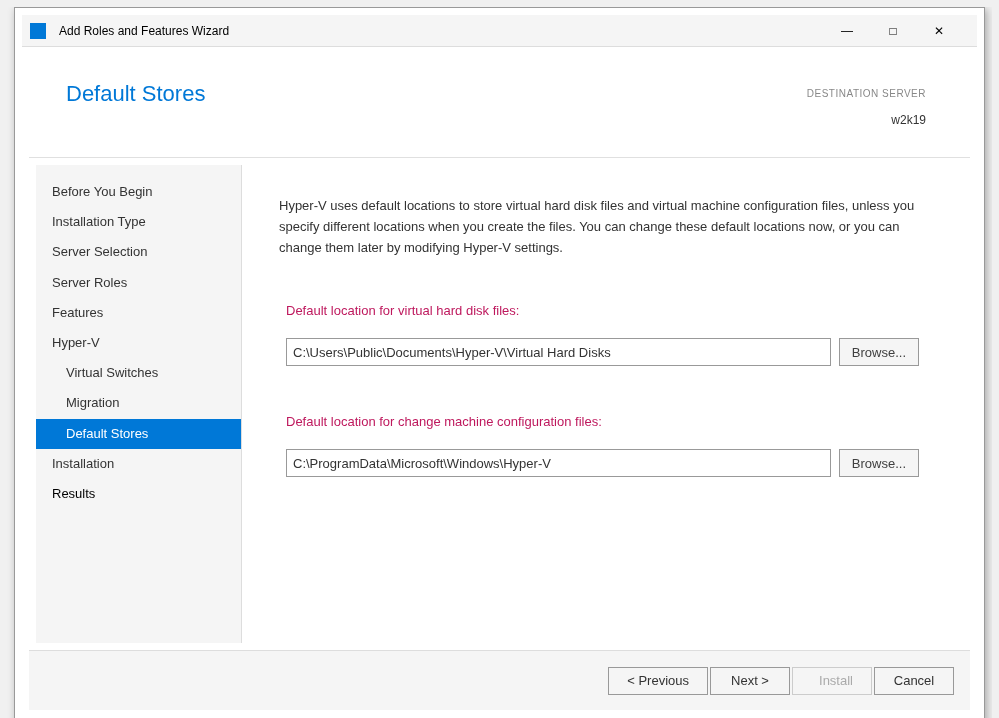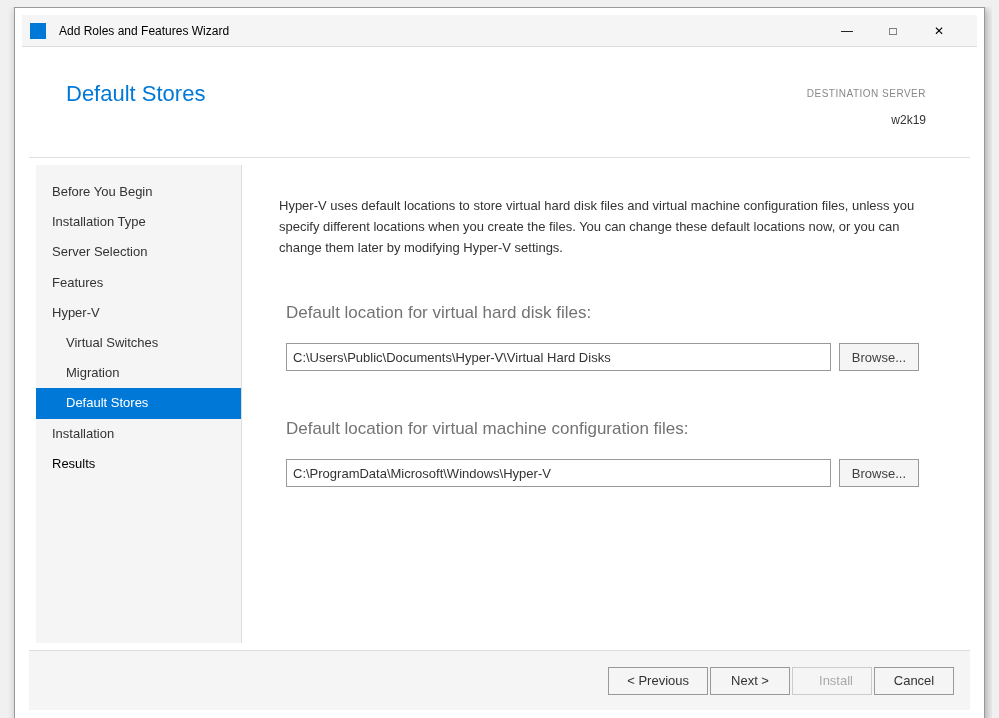--- a/index.html
+++ b/index.html
@@ -135,22 +135,22 @@
       overflow-y: auto;
     }
     .description {
       font-size: 13px;
       color: #333;
       line-height: 1.6;
       margin-bottom: 24px;
       max-width: 680px;
     }
     .field-label {
-      font-size: 17px;
-      color: #737373;
+      font-size: 13px;
+      color: #be185d;
       margin-bottom: 6px;
     }
     .field-row {
       display: flex;
       align-items: center;
       gap: 8px;
       margin-bottom: 20px;
     }
     .field-input {
       flex: 1;
@@ -230,20 +230,21 @@
       </div>
     </div>
 
     <div class="main-body">
 
       <div class="sidebar">
 
       <div class="sidebar-item">Before You Begin</div>
           <div class="sidebar-item">Installation Type</div>
           <div class="sidebar-item">Server Selection</div>
+          <div class="sidebar-item">Server Roles</div>
           <div class="sidebar-item">Features</div>
           <div class="sidebar-item">Hyper-V</div>
           <div class="sidebar-item sub">Virtual Switches</div>
           <div class="sidebar-item sub">Migration</div>
           <div class="sidebar-item sub active">Default Stores</div>
           <div class="sidebar-item">Installation</div>
           <div class="sidebar-item disabled">Results</div>
         </div>
 
       <div class="main-content">
@@ -251,21 +252,21 @@
 
         <div>
           <div class="field-label">Default location for virtual hard disk files:</div>
           <div class="field-row">
             <input type="text" class="field-input" value="C:\Users\Public\Documents\Hyper-V\Virtual Hard Disks" style="">
             <button class="browse-btn">Browse...</button>
           </div>
         </div>
 
         <div>
-          <div class="field-label">Default location for virtual machine configuration files:</div>
+          <div class="field-label">Default location for change machine configuration files:</div>
           <div class="field-row">
             <input type="text" class="field-input" value="C:\ProgramData\Microsoft\Windows\Hyper-V" style="">
             <button class="browse-btn">Browse...</button>
           </div>
         </div>
       </div>
     </div>
 
     <div class="footer">
       <button class="footer-btn">&lt; Previous</button>

